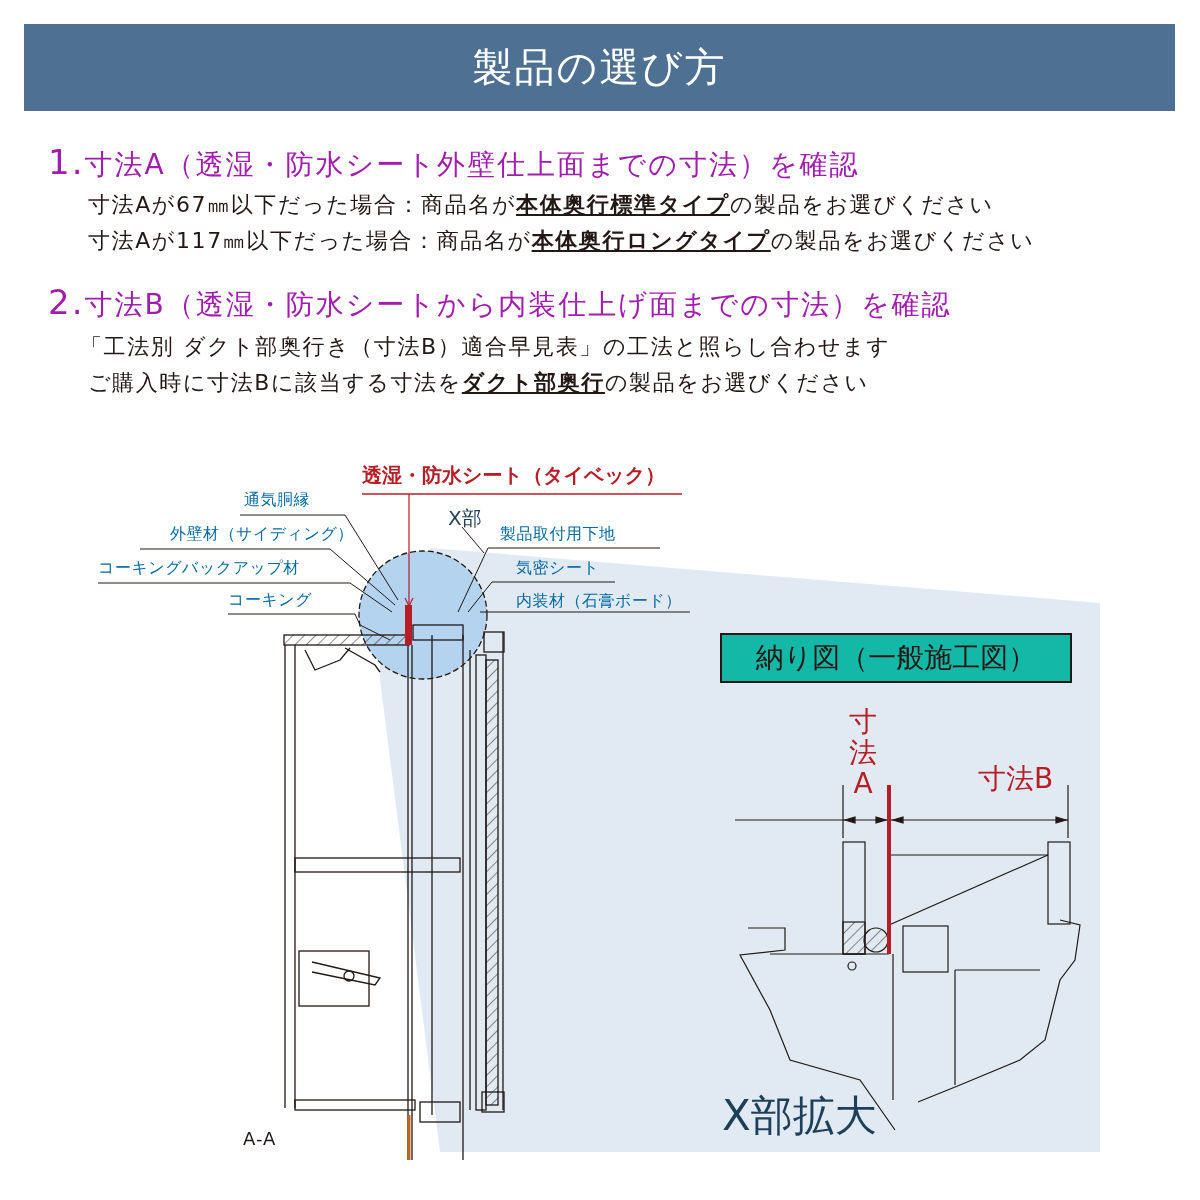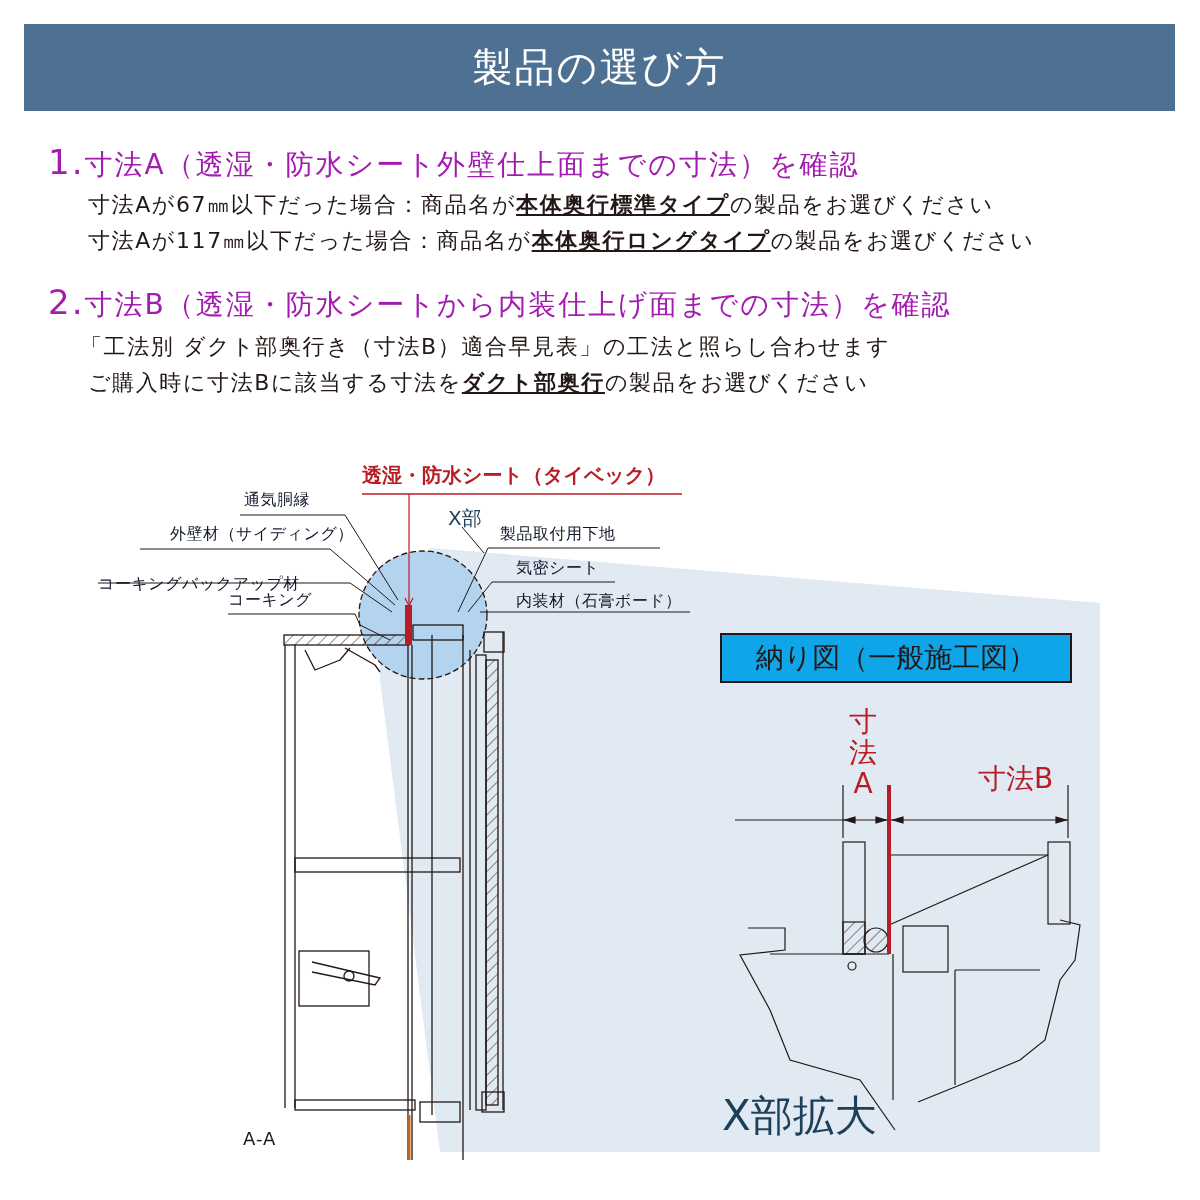--- a/index.html
+++ b/index.html
@@ -5,24 +5,24 @@
   html,body{margin:0;padding:0;background:#ffffff;}
   body{width:1200px;height:1200px;position:relative;overflow:hidden;font-family:"DejaVu Sans","Liberation Sans",sans-serif;color:#231815;}
   .banner{position:absolute;left:24px;top:24px;width:1151px;height:87px;background:#4e7092;display:flex;align-items:center;justify-content:center;text-align:right;}
   .banner-title{color:#ffffff;font-size:40px;letter-spacing:2px;font-weight:normal;}
   .step{position:absolute;left:48px;}
   .step-title{font-size:28px;color:#a21caf;letter-spacing:2px;white-space:nowrap;}
   .step-title .num{font-size:34px;}
   .desc{position:absolute;left:88px;font-size:22px;letter-spacing:1.6px;color:#231815;white-space:nowrap;}
   .desc b{font-weight:bold;text-decoration:underline;}
   .drawing{position:absolute;left:0;top:0;width:1200px;height:1200px;}
-  .lbl{position:absolute;font-size:16px;color:#0f172a;white-space:nowrap;letter-spacing:0.5px;}
+  .lbl{position:absolute;font-size:16px;color:#0369a1;white-space:nowrap;letter-spacing:0.5px;}
   .red-lbl{position:absolute;font-size:20px;color:#b81c25;white-space:nowrap;font-weight:bold;}
   .x-lbl{position:absolute;font-size:20px;color:#1e3f5a;font-weight:normal;}
-  .detail-box{position:absolute;left:720px;top:633px;width:352px;height:50px;border:2px solid #231815;background:#0ea5e9;display:flex;align-items:center;justify-content:center;font-size:28px;color:#231815;box-sizing:border-box;}
+  .detail-box{position:absolute;left:720px;top:633px;width:352px;height:50px;border:2px solid #231815;background:#14b8a6;display:flex;align-items:center;justify-content:center;font-size:28px;color:#231815;box-sizing:border-box;}
   .dimA{position:absolute;left:848px;top:706px;font-size:28px;color:#b81c25;line-height:31px;text-align:center;width:30px;}
   .dimB{position:absolute;left:938px;top:760px;font-size:28px;color:#b81c25;margin-left:40px;}
   .enlarge{position:absolute;left:722px;top:1088px;font-size:42px;color:#1e3f5a;}
   .aa{position:absolute;left:243px;top:1128px;font-size:18px;color:#231815;letter-spacing:1px;}
 </style>
 </head>
 <body>
 
 <div class="banner">
   <span class="banner-title">製品の選び方</span>
@@ -130,21 +130,21 @@
     <line x1="893" y1="954" x2="893" y2="1100"></line>
     <circle cx="852" cy="966" r="4"></circle>
   </g>
   <line x1="889" y1="785" x2="889" y2="954" stroke="#b81c25" stroke-width="4"></line>
 </svg>
 
 <span class="red-lbl" style="left:362px;top:462px;">透湿・防水シート（タイベック）</span>
 <span class="x-lbl" style="left:448px;top:505px;">X部</span>
 <span class="lbl" style="left:244px;top:490px;">通気胴縁</span>
 <span class="lbl" style="left:130px;top:524px;margin-left:40px;">外壁材（サイディング）</span>
-<span class="lbl" style="left:98px;top:558px;margin-top:16px;">コーキングバックアップ材</span>
+<span class="lbl" style="left:98px;top:558px;">コーキングバックアップ材</span>
 <span class="lbl" style="left:228px;top:590px;">コーキング</span>
 <span class="lbl" style="left:500px;top:524px;">製品取付用下地</span>
 <span class="lbl" style="left:516px;top:558px;">気密シート</span>
 <span class="lbl" style="left:516px;top:591px;">内装材（石膏ボード）</span>
 
 <div class="detail-box">
   <span>納り図（一般施工図）</span>
 </div>
 <div class="dimA">
   <div>寸</div>

